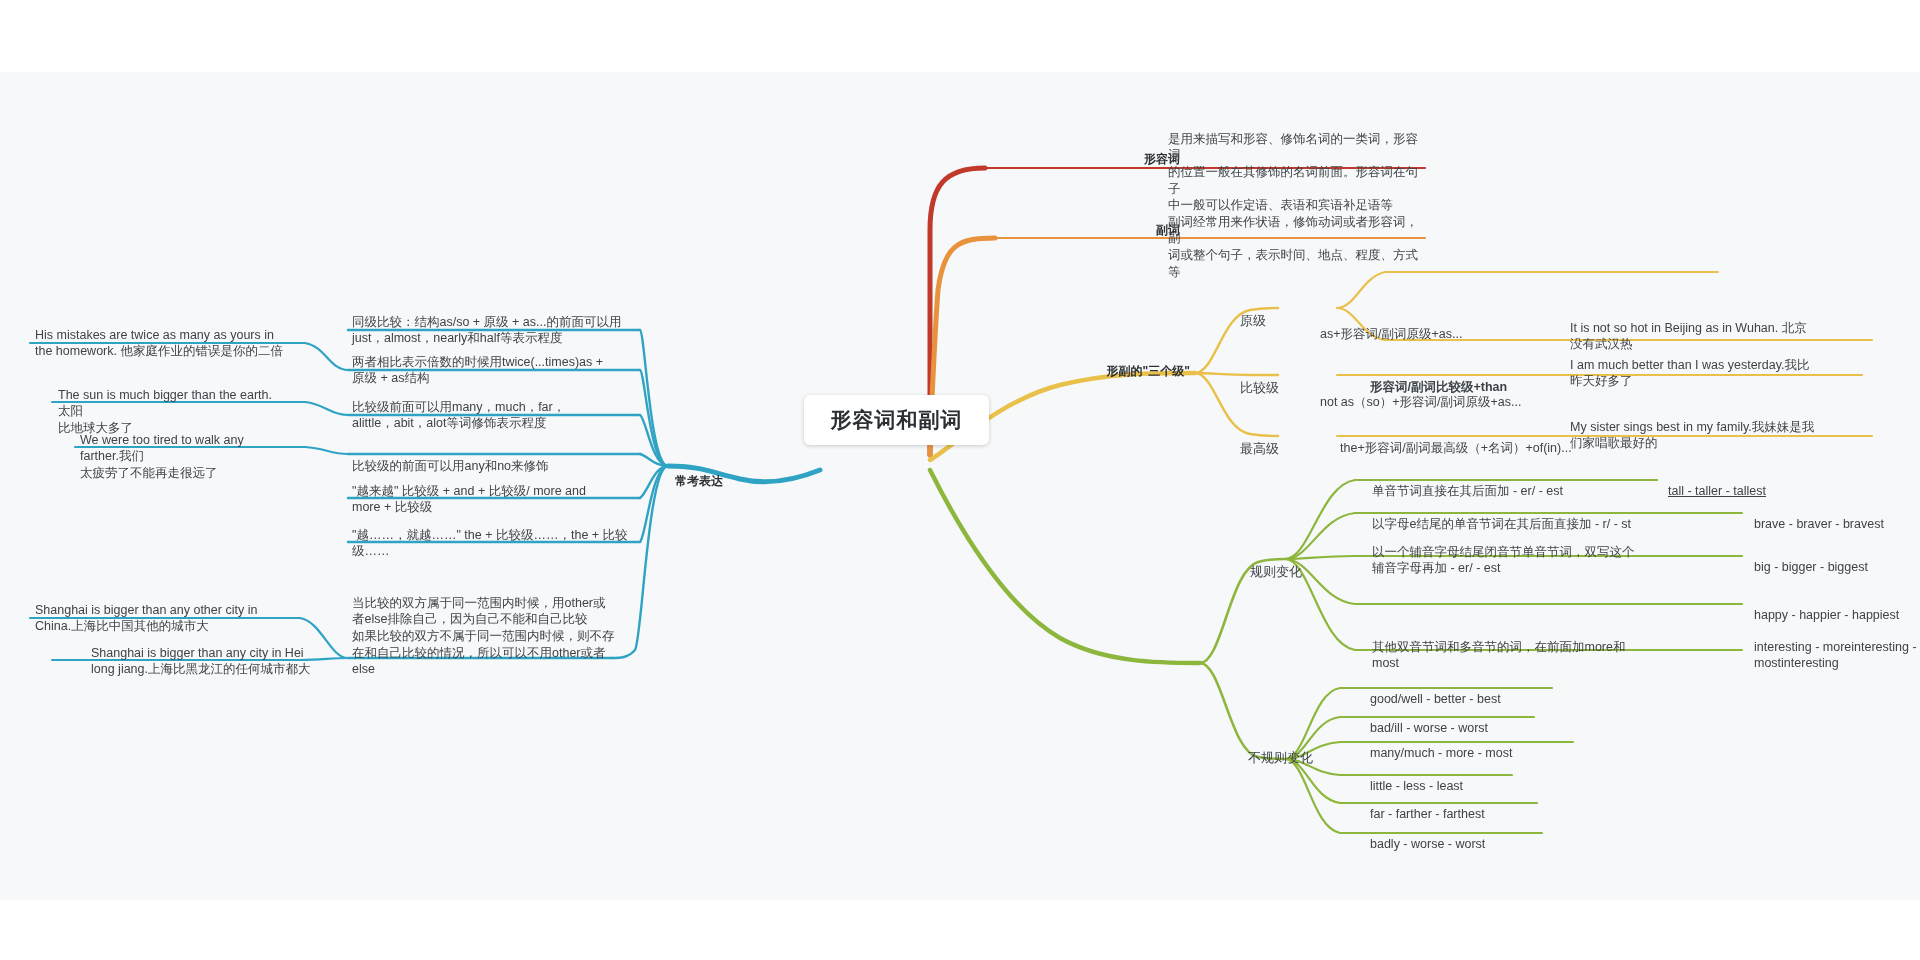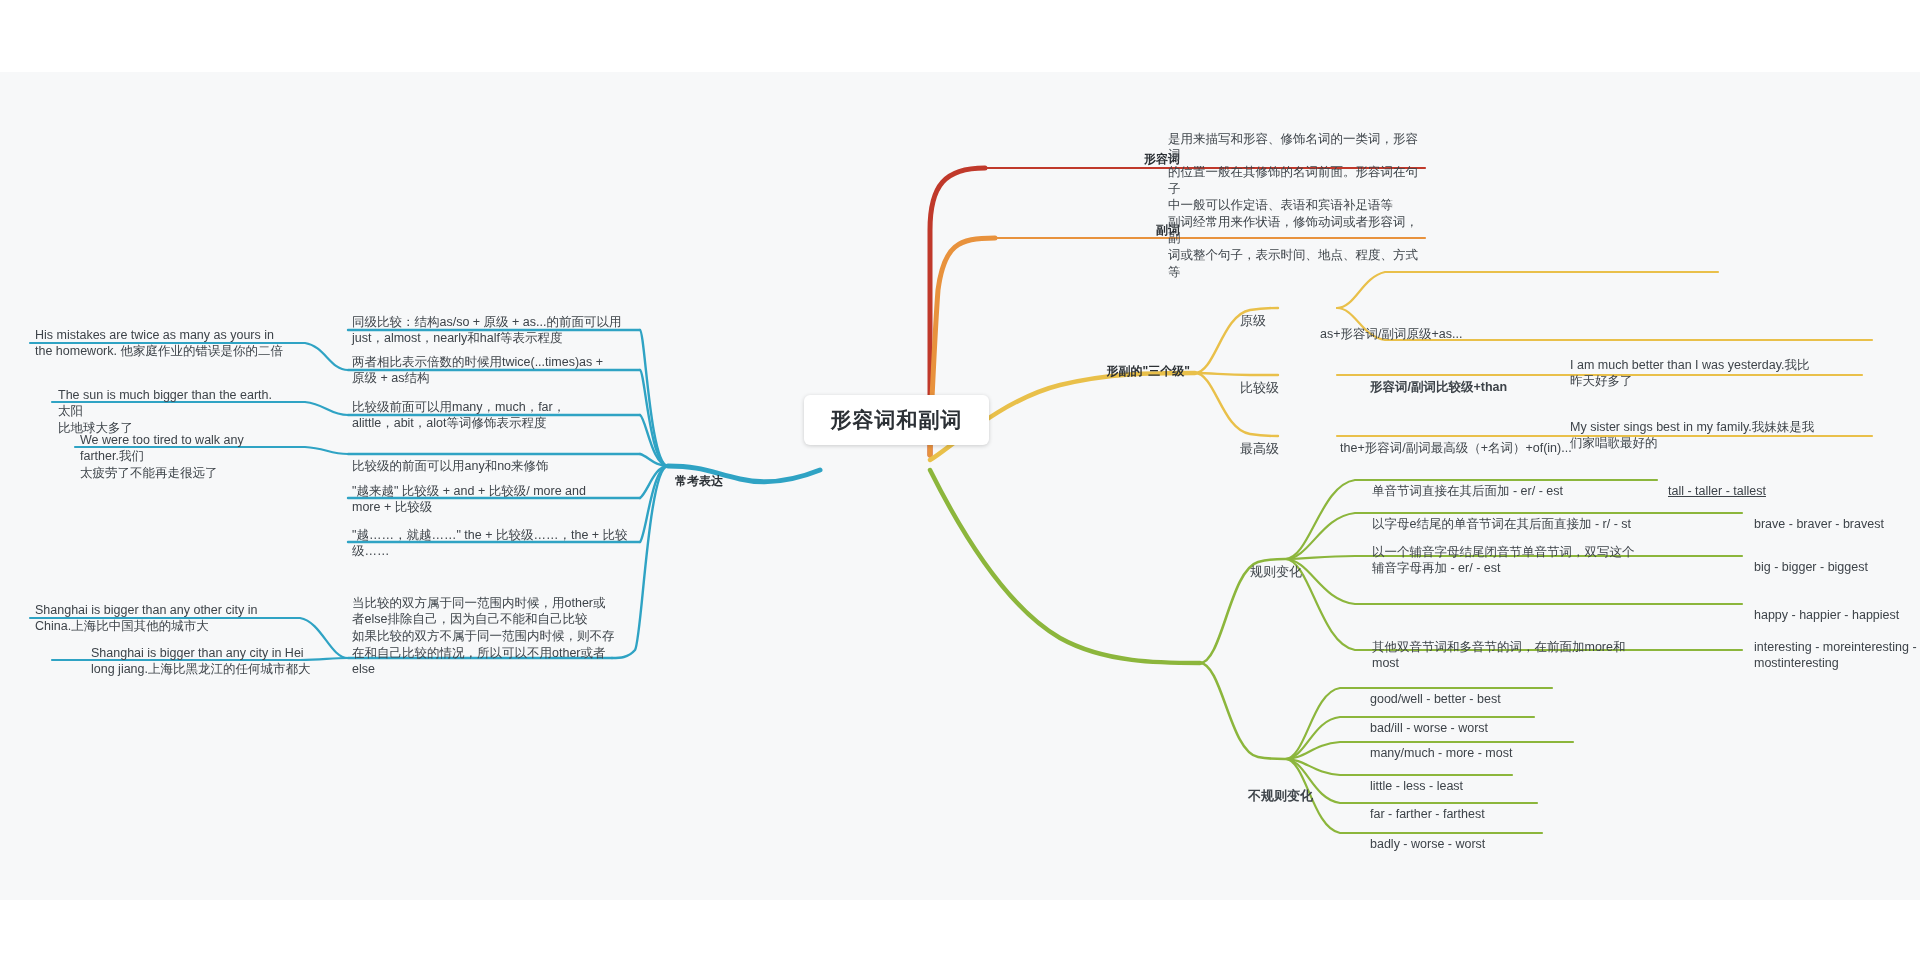--- a/index.html
+++ b/index.html
@@ -162,20 +162,27 @@
   <div class="node lvl1 t-right" style="left:1000px;top:348px;width:190px;">
     <span>形副的"三个级"</span>
   </div>
 
   <div class="node lvl2 t-left" style="left:1240px;top:295px;width:90px;">
     <span>原级</span>
   </div>
   <div class="node lvl3 t-left" style="left:1320px;top:309px;width:230px;">
     <span>as+形容词/副词原级+as...</span>
   </div>
+  <div class="node lvl3 t-left" style="left:1320px;top:377px;width:240px;">
+    <span>not as（so）+形容词/副词原级+as...</span>
+  </div>
+  <div class="node lvl3 t-left" style="left:1570px;top:303px;width:305px;">
+    <span>It is not so hot in Beijing as in Wuhan. 北京
+没有武汉热</span>
+  </div>
 
   <div class="node lvl2 t-left" style="left:1240px;top:362px;width:90px;">
     <span>比较级</span>
   </div>
   <div class="node lvl3 t-left" style="left:1370px;top:362px;width:230px;font-weight:bold;">
     <span>形容词/副词比较级+than</span>
   </div>
   <div class="node lvl3 t-left" style="left:1570px;top:340px;width:300px;">
     <span>I am much better than I was yesterday.我比
 昨天好多了</span>
@@ -225,21 +232,21 @@
 
   <div class="node lvl3 t-left" style="left:1372px;top:622px;width:300px;">
     <span>其他双音节词和多音节的词，在前面加more和
 most</span>
   </div>
   <div class="node lvl3 t-left" style="left:1754px;top:622px;width:190px;">
     <span>interesting - moreinteresting -
 mostinteresting</span>
   </div>
 
-  <div class="node lvl2 t-left" style="left:1248px;top:770px;width:110px;font-weight:bold;">
+  <div class="node lvl2 t-left" style="left:1248px;top:732px;width:110px;">
     <span>不规则变化</span>
   </div>
 
   <div class="node lvl3 t-left" style="left:1370px;top:674px;width:260px;">
     <span>good/well - better - best</span>
   </div>
   <div class="node lvl3 t-left" style="left:1370px;top:703px;width:260px;">
     <span>bad/ill - worse - worst</span>
   </div>
   <div class="node lvl3 t-left" style="left:1370px;top:728px;width:260px;">

